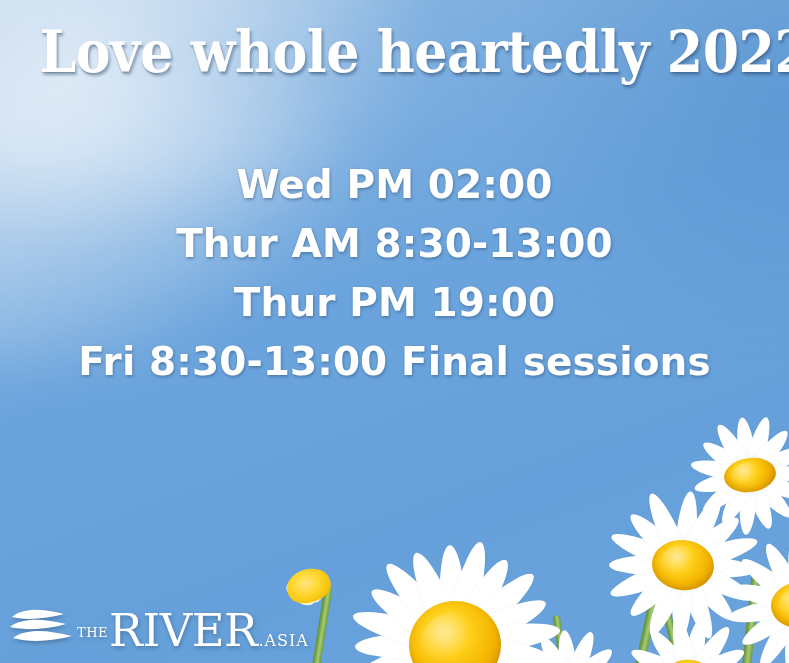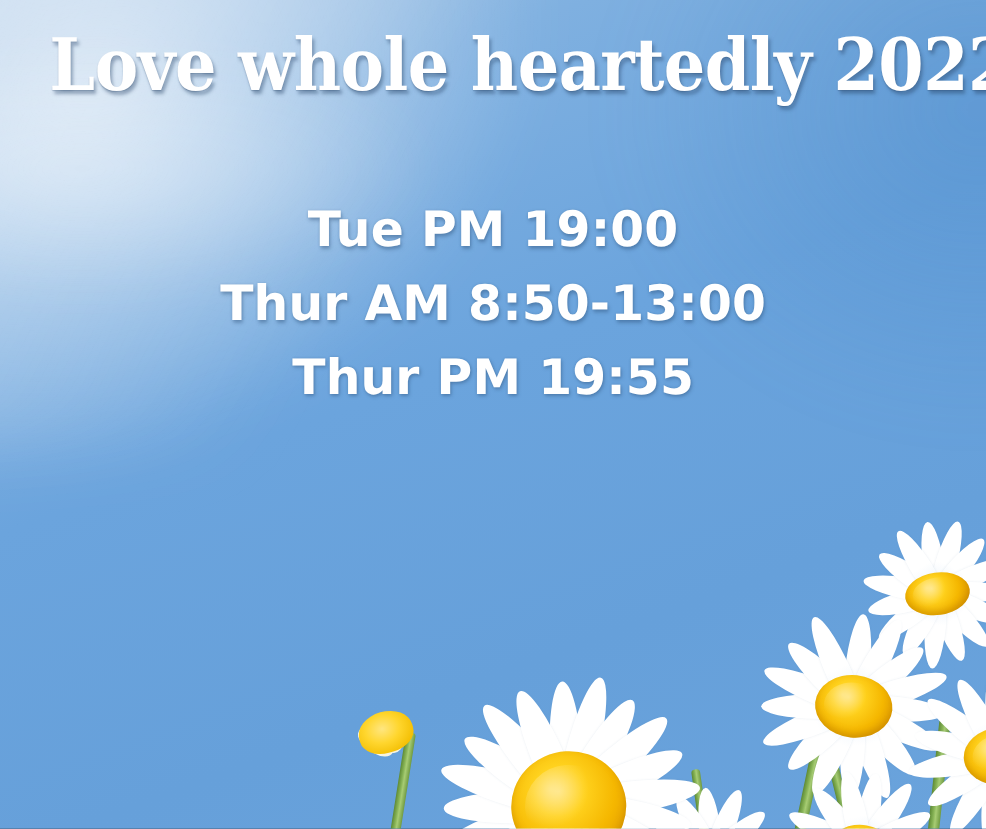--- a/index.html
+++ b/index.html
@@ -240,23 +240,24 @@
 
   <div class="sky"></div>
   <div class="vignette-r"></div>
   <div class="haze-b"></div>
   <div class="haze-a"></div>
   <div class="haze-c"></div>
 
   <div class="title">Love whole heartedly 2022</div>
 
   <div class="schedule">
-    <div class="sched-line">Tue PM 19:00</div>
-    <div class="sched-line">Thur AM 8:50-13:00</div>
-    <div class="sched-line">Thur PM 19:55</div>
+    <div class="sched-line">Wed PM 02:00</div>
+    <div class="sched-line">Thur AM 8:30-13:00</div>
+    <div class="sched-line">Thur PM 19:00</div>
+    <div class="sched-line">Fri 8:30-13:00 Final sessions</div>
   </div>
 
   <div class="flowers">
 
     <div class="stem" style="left:452px; top:600px; width:9px; height:70px; transform:rotate(-4deg);"></div>
     <div class="stem" style="left:635px; top:595px; width:9px; height:72px; transform:rotate(12deg);"></div>
     <div class="stem" style="left:676px; top:600px; width:8px; height:66px; transform:rotate(-14deg);"></div>
     <div class="stem" style="left:742px; top:575px; width:9px; height:92px; transform:rotate(6deg);"></div>
     <div class="stem" style="left:312px; top:585px; width:8px; height:82px; transform:rotate(9deg);"></div>
     <div class="stem" style="left:560px; top:615px; width:7px; height:52px; transform:rotate(-8deg);"></div>
@@ -376,14 +377,26 @@
         <span class="petal" style="width:26px;height:106px;transform:translate(-50%,-100%) rotate(289deg);"></span>
         <span class="petal" style="width:26px;height:99px;transform:translate(-50%,-100%) rotate(306deg);"></span>
         <span class="petal" style="width:26px;height:105px;transform:translate(-50%,-100%) rotate(323deg);"></span>
         <span class="petal" style="width:26px;height:100px;transform:translate(-50%,-100%) rotate(340deg);"></span>
       </div>
       <div class="core" style="width:92px;height:88px;"></div>
     </div>
 
   </div>
 
+  <div class="logo">
+    <svg class="logo-waves" viewBox="0 0 64 44">
+      <path d="M2 12 C14 2, 34 4, 54 9 C38 13, 18 16, 2 12 Z" fill="#ffffff"></path>
+      <path d="M0 22 C13 12, 34 14, 56 19 C39 24, 17 26, 0 22 Z" fill="#ffffff"></path>
+      <path d="M3 33 C16 23, 38 25, 62 31 C44 36, 20 38, 3 33 Z" fill="#ffffff"></path>
+    </svg>
+    <div class="logo-text">
+      <span class="logo-the">THE</span>
+      <span class="logo-river">RIVER</span>
+      <span class="logo-asia">.ASIA</span>
+    </div>
+  </div>
 
 </div>
 
 </body></html>

